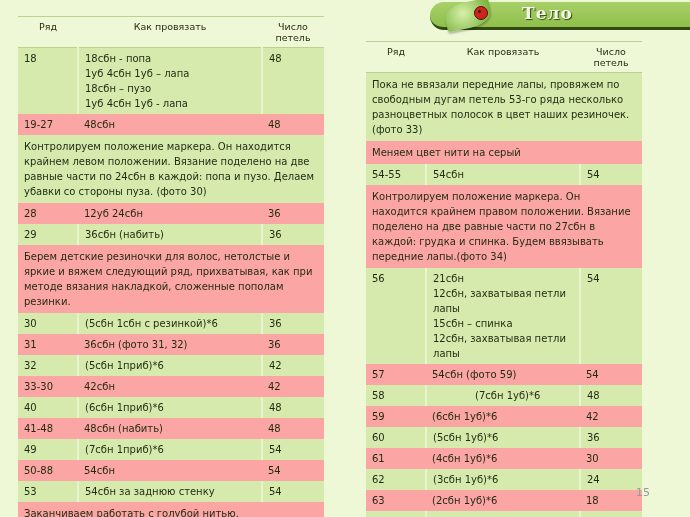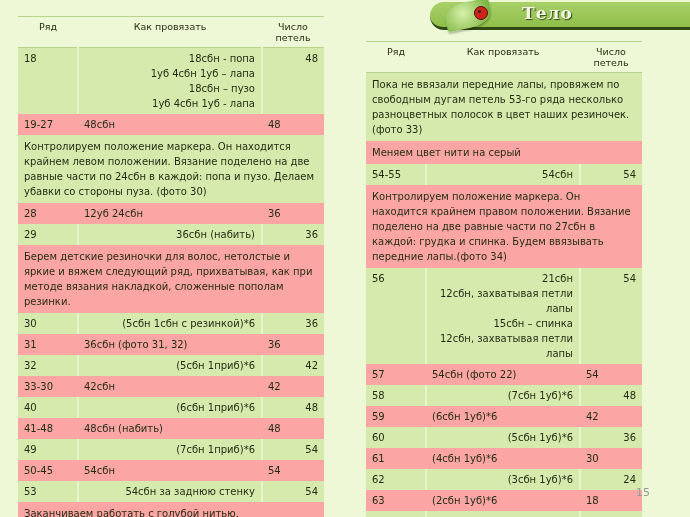--- a/index.html
+++ b/index.html
@@ -35,21 +35,21 @@
   table {
     position:absolute; border-collapse:collapse; font-size:10px;
   }
   #tbl-left { left:18px; top:16px; width:306px; }
   #tbl-right { left:366px; top:41px; width:276px; }
   th { font-weight:normal; vertical-align:top; padding:4px 6px; font-size:9.5px; }
   thead tr { border-top:1px solid #b8d48a; border-bottom:1px solid #b8d48a; }
   td { padding:3px 6px; vertical-align:top; line-height:15px; }
   tr.shade td { background:#d6eaae; }
   tr.plain td { background:#fca5a5; }
-  tr.shade td + td { border-left:2px solid #e8f5cc;text-align:right; }
+  tr.shade td + td { border-left:2px solid #e8f5cc; }
   tbody tr:last-child { border-bottom:1px solid #b8d48a; }
   .c1 { width:48px; } .c3 { width:50px; }
   .note td { padding:4px 6px; }
   .pagenum { position:absolute; left:636px; top:486px; font-size:11px; color:#999; }
 </style>
 </head>
 <body>
 
 <div class="banner">
   <span class="banner-title">Тело</span>
@@ -124,21 +124,21 @@
         <td style="white-space: pre-line;">41-48</td>
         <td style="white-space: pre-line;">48сбн (набить)</td>
         <td style="white-space: pre-line;">48</td>
       </tr>
       <tr class="shade">
         <td style="white-space: pre-line;">49</td>
         <td style="white-space: pre-line;">(7сбн 1приб)*6</td>
         <td style="white-space: pre-line;">54</td>
       </tr>
       <tr class="plain">
-        <td style="white-space: pre-line;">50-45</td>
+        <td style="white-space: pre-line;">50-88</td>
         <td style="white-space: pre-line;">54сбн</td>
         <td style="white-space: pre-line;">54</td>
       </tr>
       <tr class="shade">
         <td style="white-space: pre-line;">53</td>
         <td style="white-space: pre-line;">54сбн за заднюю стенку</td>
         <td style="white-space: pre-line;">54</td>
       </tr>
       <tr class="plain note">
         <td colspan="3">Заканчиваем работать с голубой нитью.</td>
@@ -172,21 +172,21 @@
       <tr class="shade">
         <td style="white-space: pre-line;">56</td>
         <td style="white-space: pre-line; margin-top: 42px;">21сбн
 12сбн, захватывая петли лапы
 15сбн – спинка
 12сбн, захватывая петли лапы</td>
         <td style="white-space: pre-line;">54</td>
       </tr>
       <tr class="plain">
         <td style="white-space: pre-line;">57</td>
-        <td style="white-space: pre-line;">54сбн (фото 22)</td>
+        <td style="white-space: pre-line;">54сбн (фото 59)</td>
         <td style="white-space: pre-line;">54</td>
       </tr>
       <tr class="shade">
         <td style="white-space: pre-line;">58</td>
         <td style="white-space: pre-line; padding-left: 48px;">(7сбн 1уб)*6</td>
         <td style="white-space: pre-line;">48</td>
       </tr>
       <tr class="plain">
         <td style="white-space: pre-line;">59</td>
         <td style="white-space: pre-line;">(6сбн 1уб)*6</td>

